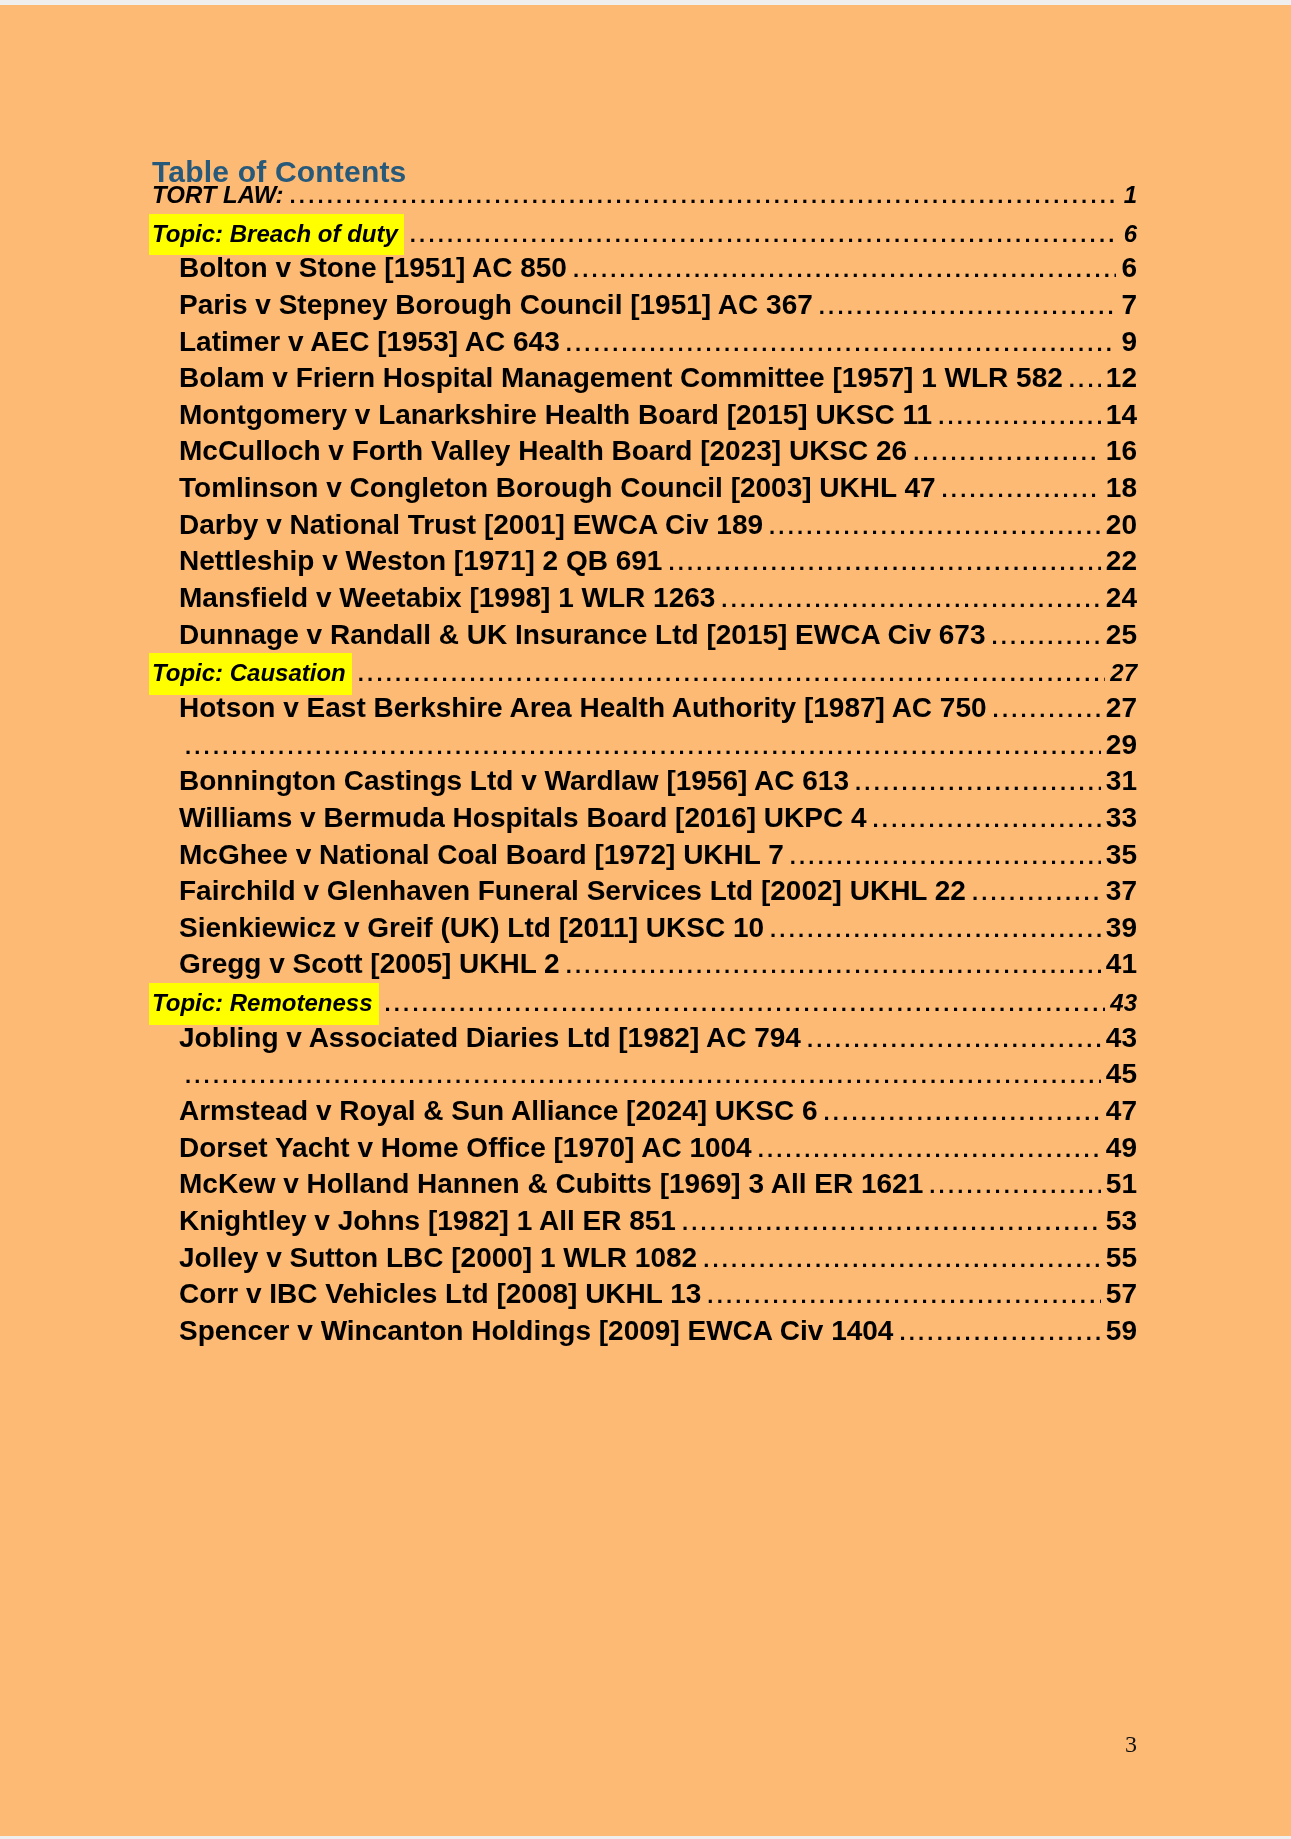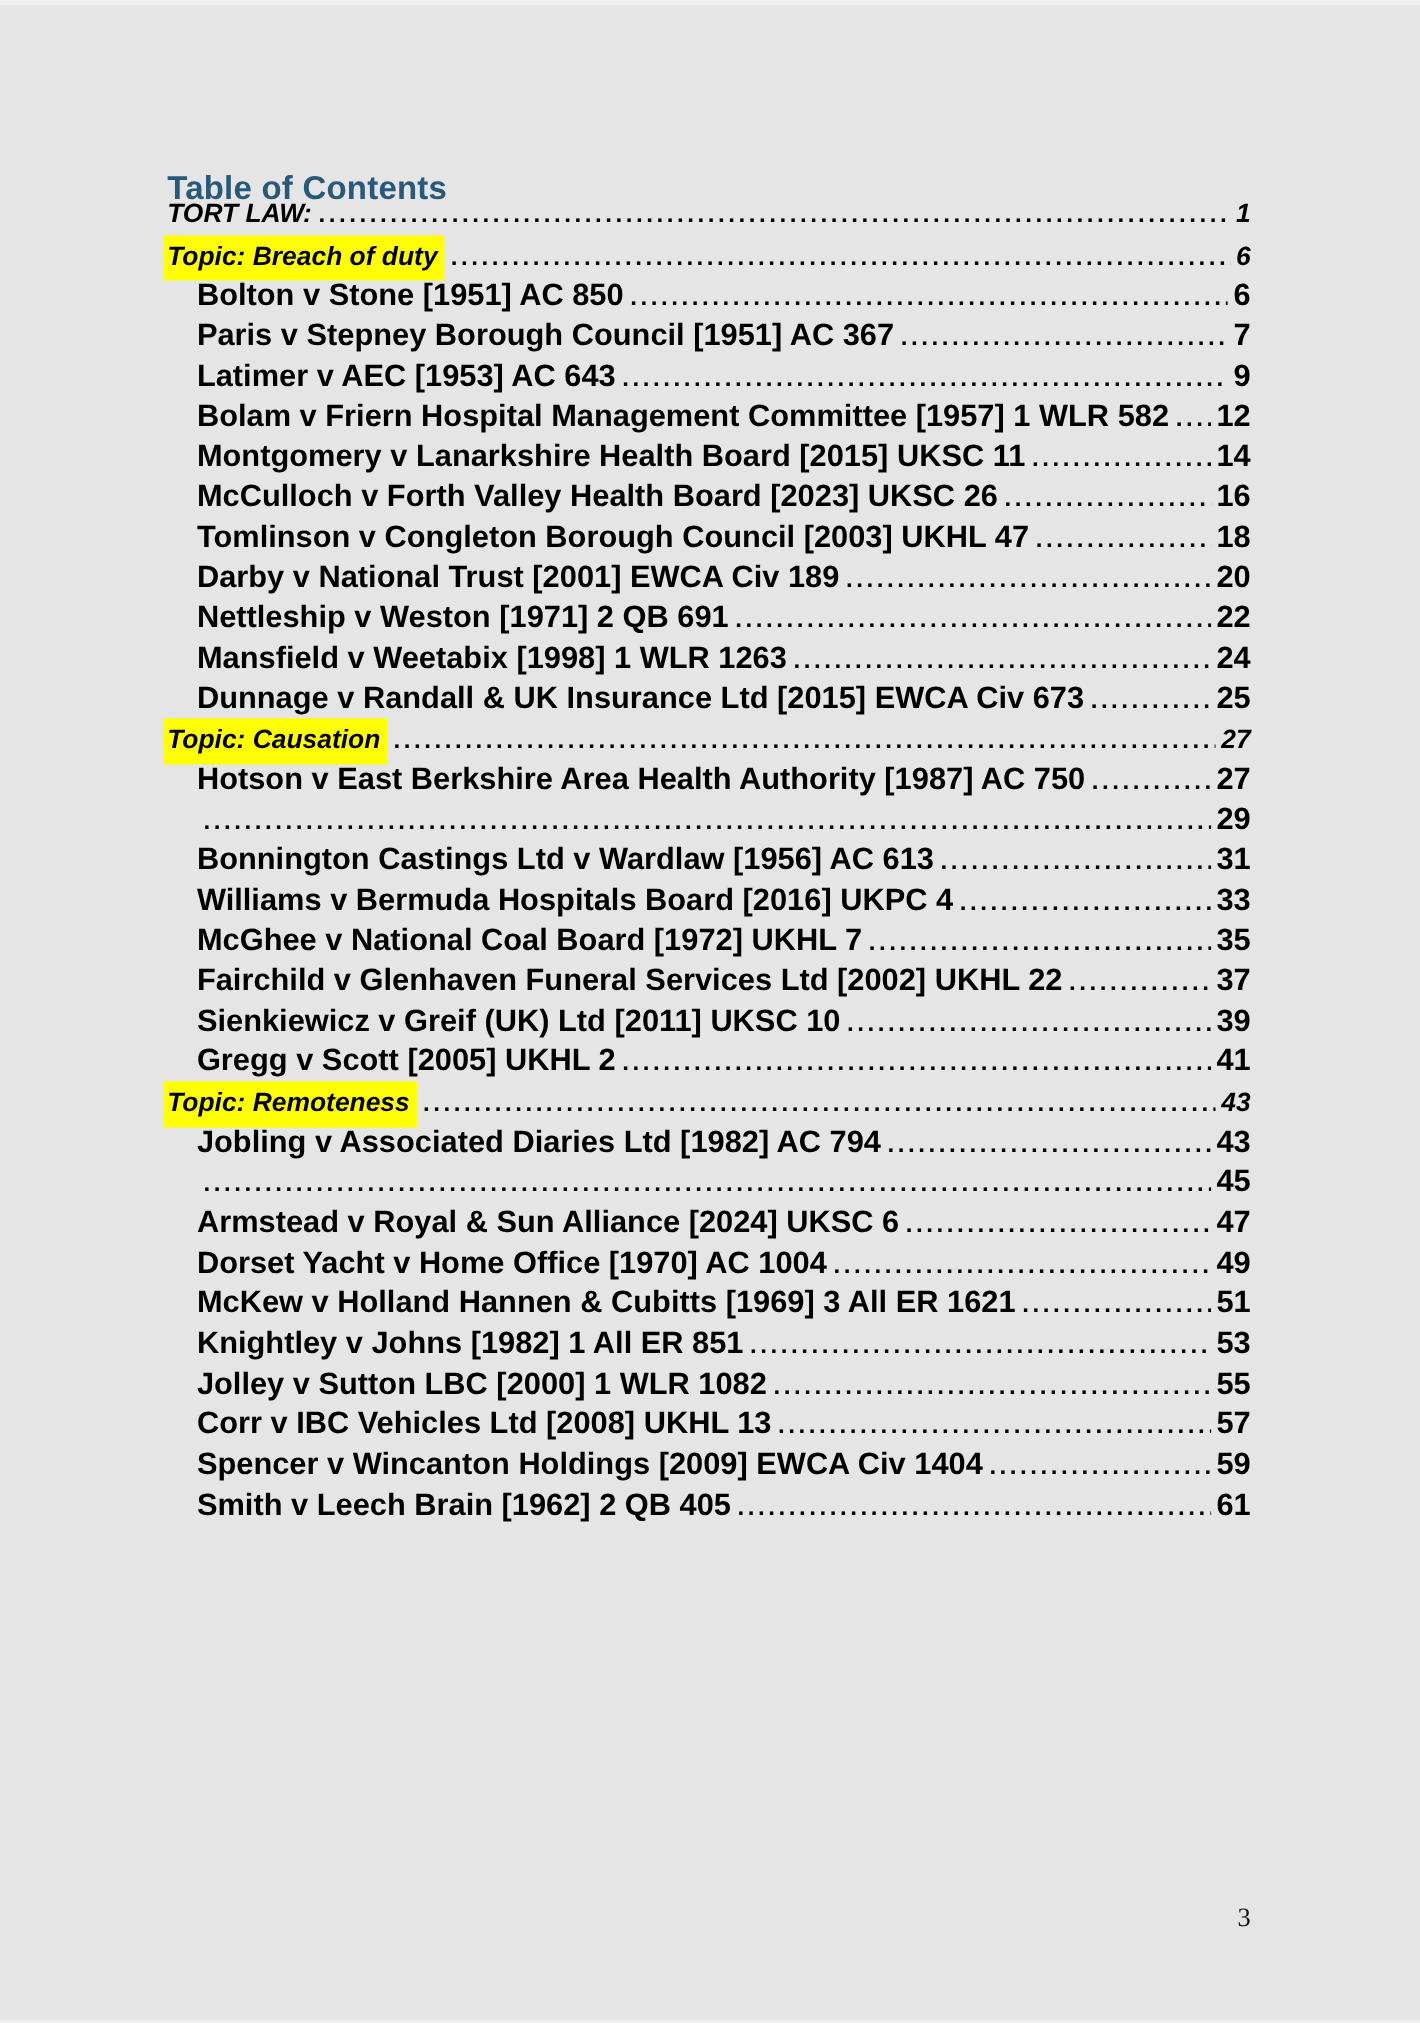--- a/index.html
+++ b/index.html
@@ -6,21 +6,21 @@
   body {
     width: 1291px; height: 1839px;
     background: #ffffff;
     font-family: "Liberation Sans", sans-serif;
     color: #000000;
     overflow: hidden;
   }
   .page {
     position: relative;
     width: 1291px; height: 1839px;
-    background: #e5e5e5;
+    background: #fdba74;
   }
   .top-strip {
     position: absolute; top: 0; left: 0; right: 0;
     height: 5px;
     background: var(--top-strip, #efefef);
   }
   .bottom-strip {
     position: absolute; bottom: 0; left: 0; right: 0;
     height: 3px;
     background: var(--top-strip, #f3f3f3);
@@ -277,23 +277,18 @@
     <span class="dots"></span>
     <span class="pagenum">57</span>
   </div>
 
   <div class="row level1">
     <span class="label">Spencer v Wincanton Holdings [2009] EWCA Civ 1404</span>
     <span class="dots"></span>
     <span class="pagenum">59</span>
   </div>
 
-  <div class="row level1">
-    <span class="label">Smith v Leech Brain [1962] 2 QB 405</span>
-    <span class="dots"></span>
-    <span class="pagenum">61</span>
-  </div>
 </div>
 
   <div class="footer-pagenum">3</div>
 
   <div class="bottom-strip"></div>
 </div>
 
 </body></html>

